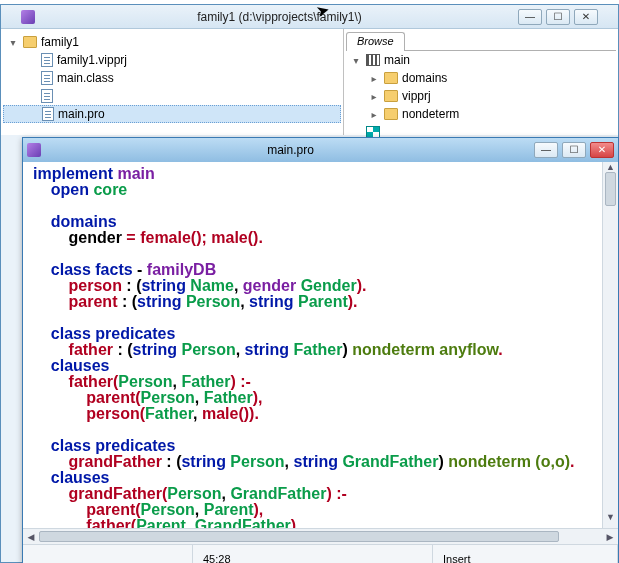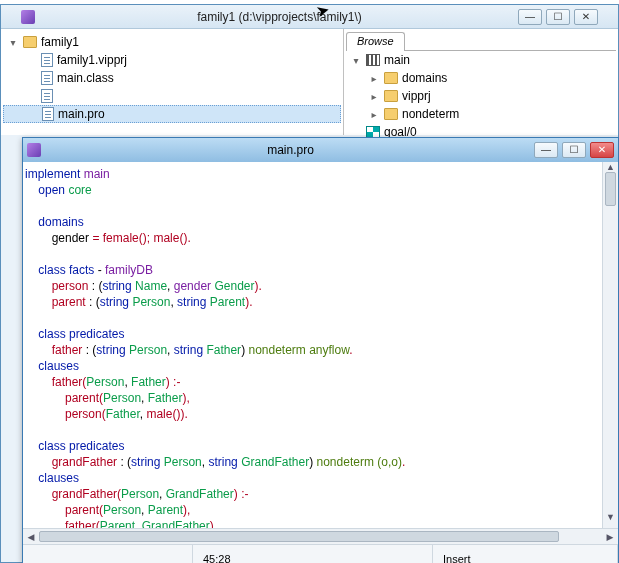--- a/index.html
+++ b/index.html
@@ -30,21 +30,21 @@
 
 .tabs { display: flex; height: 20px; border-bottom: 1px solid #b0b0b0; }
 .tab { padding: 2px 10px; font-size: 11px; border: 1px solid #b0b0b0; border-bottom: none; background: #f3f3f3; border-radius: 3px 3px 0 0; margin-right: 2px; cursor:pointer; }
 .tab.active { background: #fff; position: relative; top: 1px; font-style: italic; }
 
 .editor-window { position: absolute; left: 22px; top: 137px; width: 597px; height: 426px; border: 1px solid #3a7ab3; background: #fff; box-shadow: 0 2px 6px rgba(0,0,0,.3); }
 .ed-titlebar { height: 24px; background: linear-gradient(#bcdcf4,#8fbde2); display: flex; align-items: center; padding: 0 4px; }
 .ed-title { flex: 1; text-align: center; font-size: 12px; color: #000; }
 
 .ed-body { position: relative; height: calc(100% - 24px - 18px - 16px); overflow: hidden; background:#fff; }
-.code { font-family: Verdana, sans-serif; font-size: 12px; line-height: 16px; padding: 4px 2px; white-space: pre; color: #000; }
+.code { font-family: Verdana, sans-serif; font-size: 16px; line-height: 16px; padding: 4px 10px; white-space: pre; color: #000; font-weight: bold; }
 .kw { color: #0018a8; }
 .id { color: #7a1fa2; }
 .ty { color: #0a9c4a; }
 .fl { color: #4d7c0f; }
 .pn { color: #b00020; }
 .op { color: #b00020; }
 
 .vscroll { position: absolute; right: 0; top: 0; bottom: 0; width: 16px; background: #eef2f6; border-left: 1px solid #cfd8e0; }
 .vthumb { position: absolute; left: 2px; right: 2px; top: 10px; height: 34px; background: #cfd8e0; border: 1px solid #aab6c2; border-radius: 2px; }
 .varrow { position:absolute; left:0; right:0; height:16px; text-align:center; font-size:9px; color:#556; }
@@ -123,21 +123,20 @@
             <span class="tree-label">vipprj</span>
           </div>
           <div class="tree-row" style="padding-left: 22px;">
             <span class="tw">▸</span>
             <span class="ic-folder"></span>
             <span class="tree-label">nondeterm</span>
           </div>
           <div class="tree-row" style="padding-left: 4px;">
             <span class="tw"></span>
             <span class="ic-goal"></span>
-            <span class="tree-label">goal/0</span>
           </div>
         </div>
     </div>
   </div>
 </div>
 
 <div class="editor-window">
   <div class="ed-titlebar">
     <span class="app-icon"></span>
     <span class="ed-title">main.pro</span>

